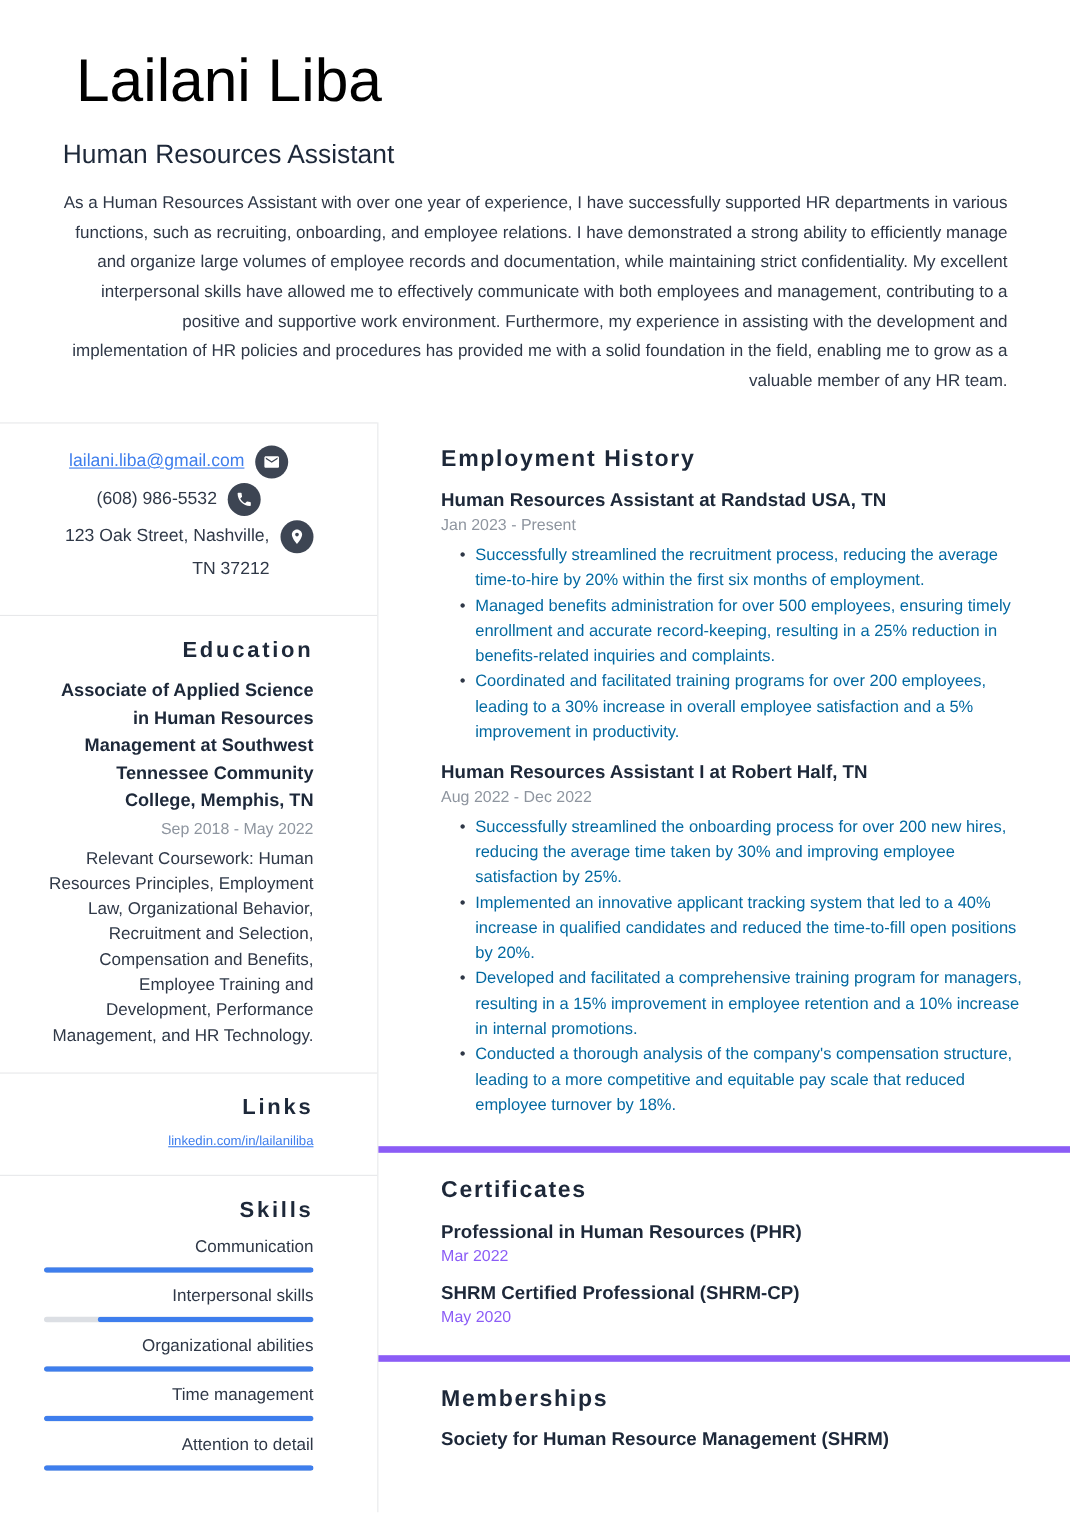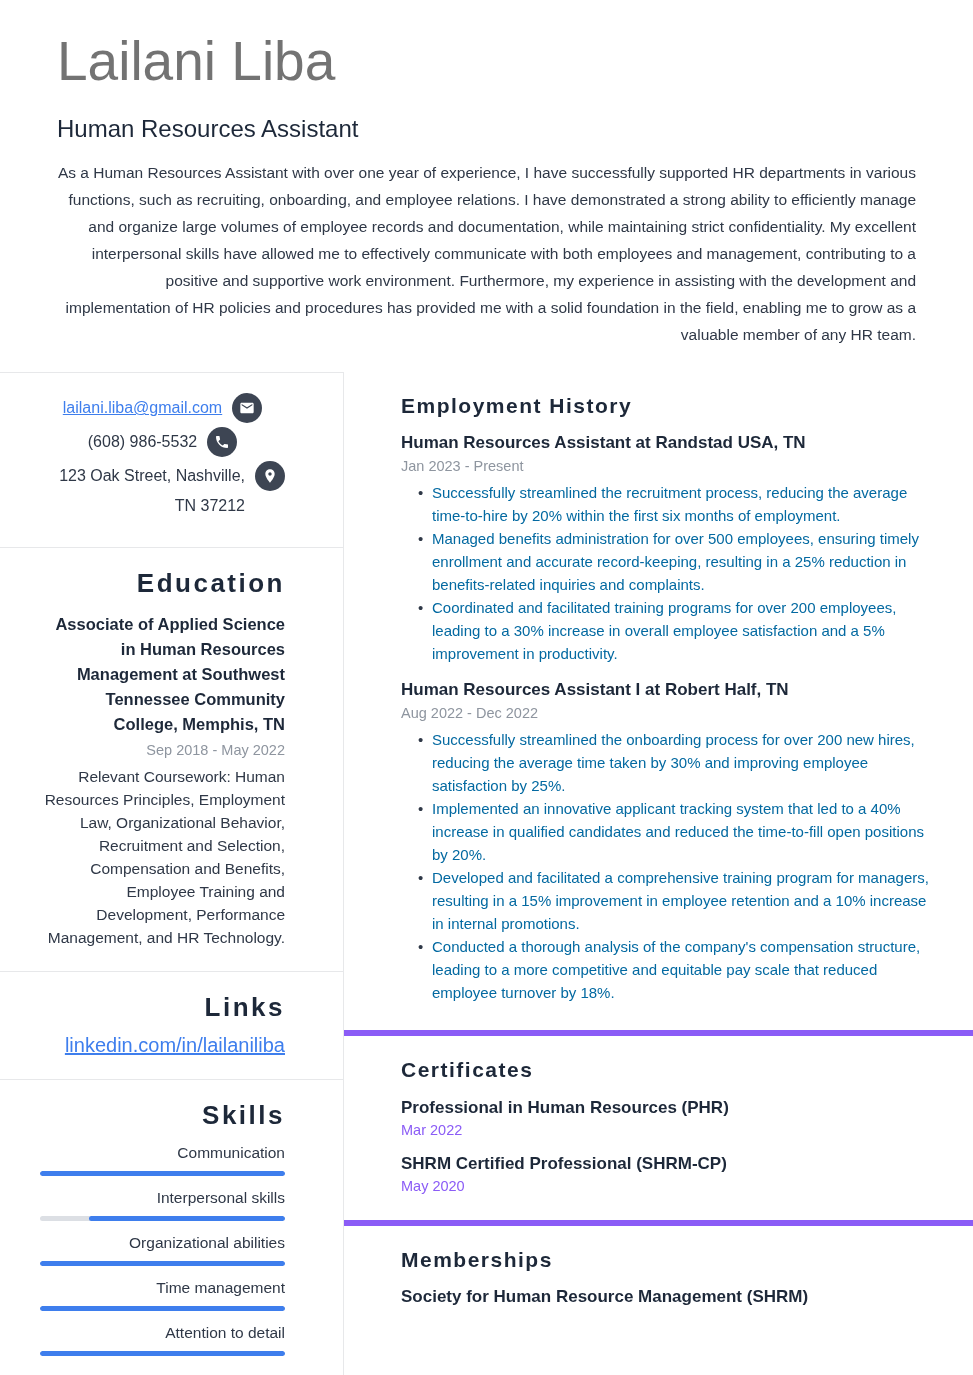--- a/index.html
+++ b/index.html
@@ -3,45 +3,45 @@
 <meta charset="utf-8">
 <style>
   html,body { margin:0; padding:0; background:#ffffff; }
   .page {
     position:relative; width:973px; height:1375px; background:#fff;
     font-family:"Liberation Sans", sans-serif; color:#2f3847; overflow:hidden;
     box-sizing:border-box;
   }
   
   .header { padding:30px 57px 24px 57px; }
-  .name { margin:0; font-size:55px; font-weight:400; color:#737373; letter-spacing:0; line-height:1.15; }
+  .name { margin:12px; font-size:55px; font-weight:400; color:#000000; letter-spacing:0; line-height:1.15; }
   .job-title { margin:22px 0 0 0; font-size:24px; font-weight:400; color:#1d2839; }
   .summary { margin:16px 0 0 0; font-size:15.5px; line-height:27px; color:#2f3847; max-width:872px;text-align:right; }
 
   
   .columns { display:flex; align-items:stretch; min-height:1030px; }
   .sidebar { width:343px; box-sizing:border-box; flex:none; }
   .main { flex:1; box-sizing:border-box; border-left:1px solid #e7e8ea; }
 
   
   .side-section { border-top:1px solid #e7e8ea; padding:20px 58px 22px 40px; text-align:right; }
-  .side-heading { font-size:26px; font-weight:700; letter-spacing:2.5px; color:#1d2839; }
+  .side-heading { font-size:20px; font-weight:700; letter-spacing:2.5px; color:#1d2839; }
 
   .contact-row { display:flex; justify-content:center; align-items:flex-start; margin-bottom:4px; }
   .contact-text { font-size:16px; line-height:30px; color:#2f3847; max-width:230px; text-align:right; }
   .contact-link { color:#3e7eed; text-decoration:underline; }
   .icon-circle { width:30px; height:30px; border-radius:50%; background:#3d4553; margin-left:10px;
                  flex:none; display:flex; align-items:center; justify-content:center; }
   .icon-circle svg { width:16px; height:16px; fill:#ffffff; }
 
   .degree { font-size:16.5px; font-weight:700; line-height:25px; color:#1d2839; margin-top:13px; }
   .side-date { font-size:14.5px; color:#8e959f; margin-top:5px; }
   .side-body { font-size:15.5px; line-height:23px; color:#2f3847; margin-top:7px; }
 
-  .side-link { display:inline-block; margin-top:11px; font-size:20px; color:#3e7eed; text-decoration:underline; }
+  .side-link { display:inline-block; margin-top:11px; font-size:12px; color:#3e7eed; text-decoration:underline; }
 
   .skill { margin-top:13px; }
   .skill-label { font-size:15.5px; color:#2f3847; margin-bottom:9px; }
   .skill-track { position:relative; height:5px; background:#dcdfe4; border-radius:3px; overflow:hidden; }
   .skill-fill { position:absolute; right:0; top:0; bottom:0; background:#3e7eed; border-radius:3px; }
 
   
   .main-section { padding:22px 43px 26px 57px; }
   .main-section + .main-section { border-top:6px solid #8b5cf6; }
   .main-heading { margin:0; font-size:21px; font-weight:700; letter-spacing:1.5px; color:#1d2839; }

